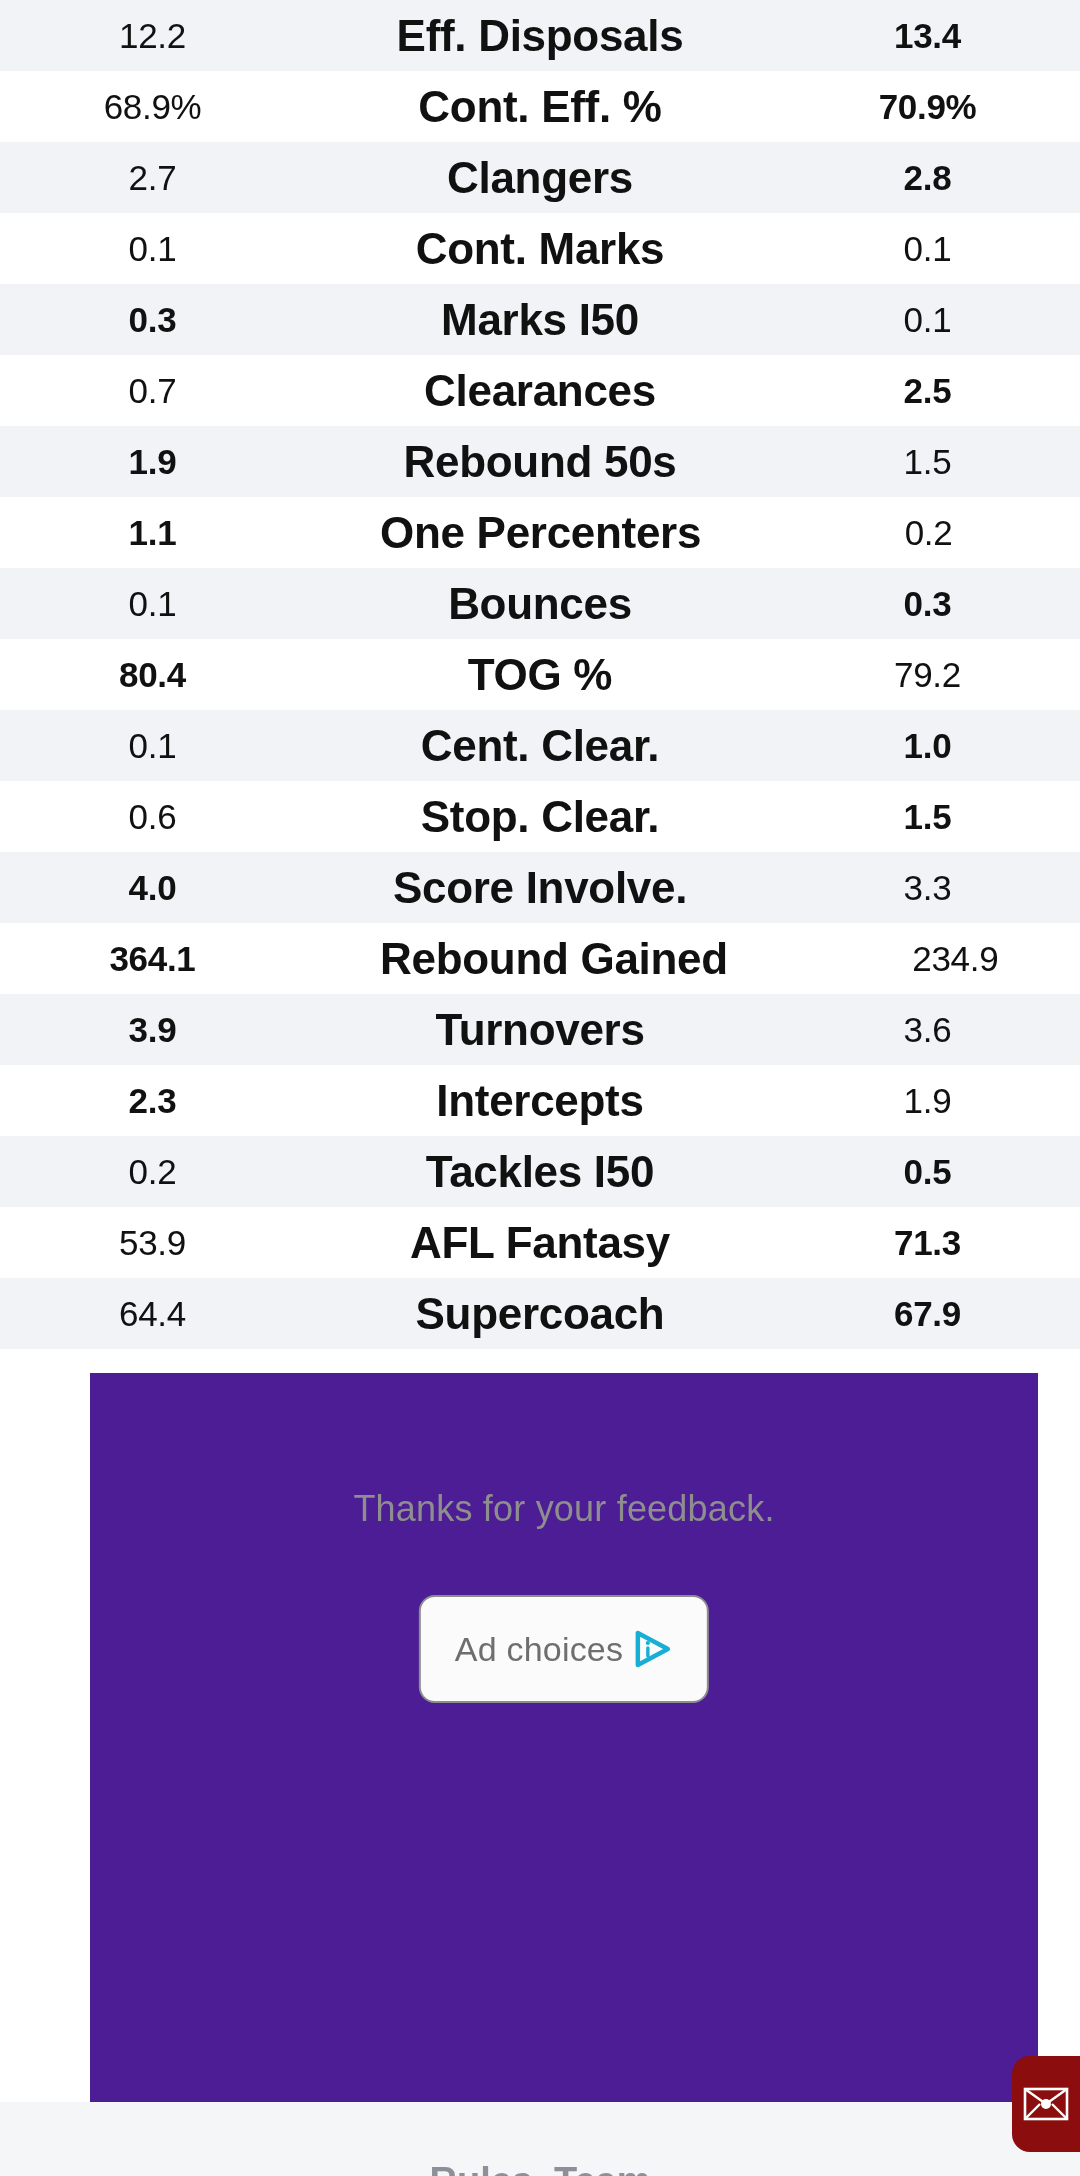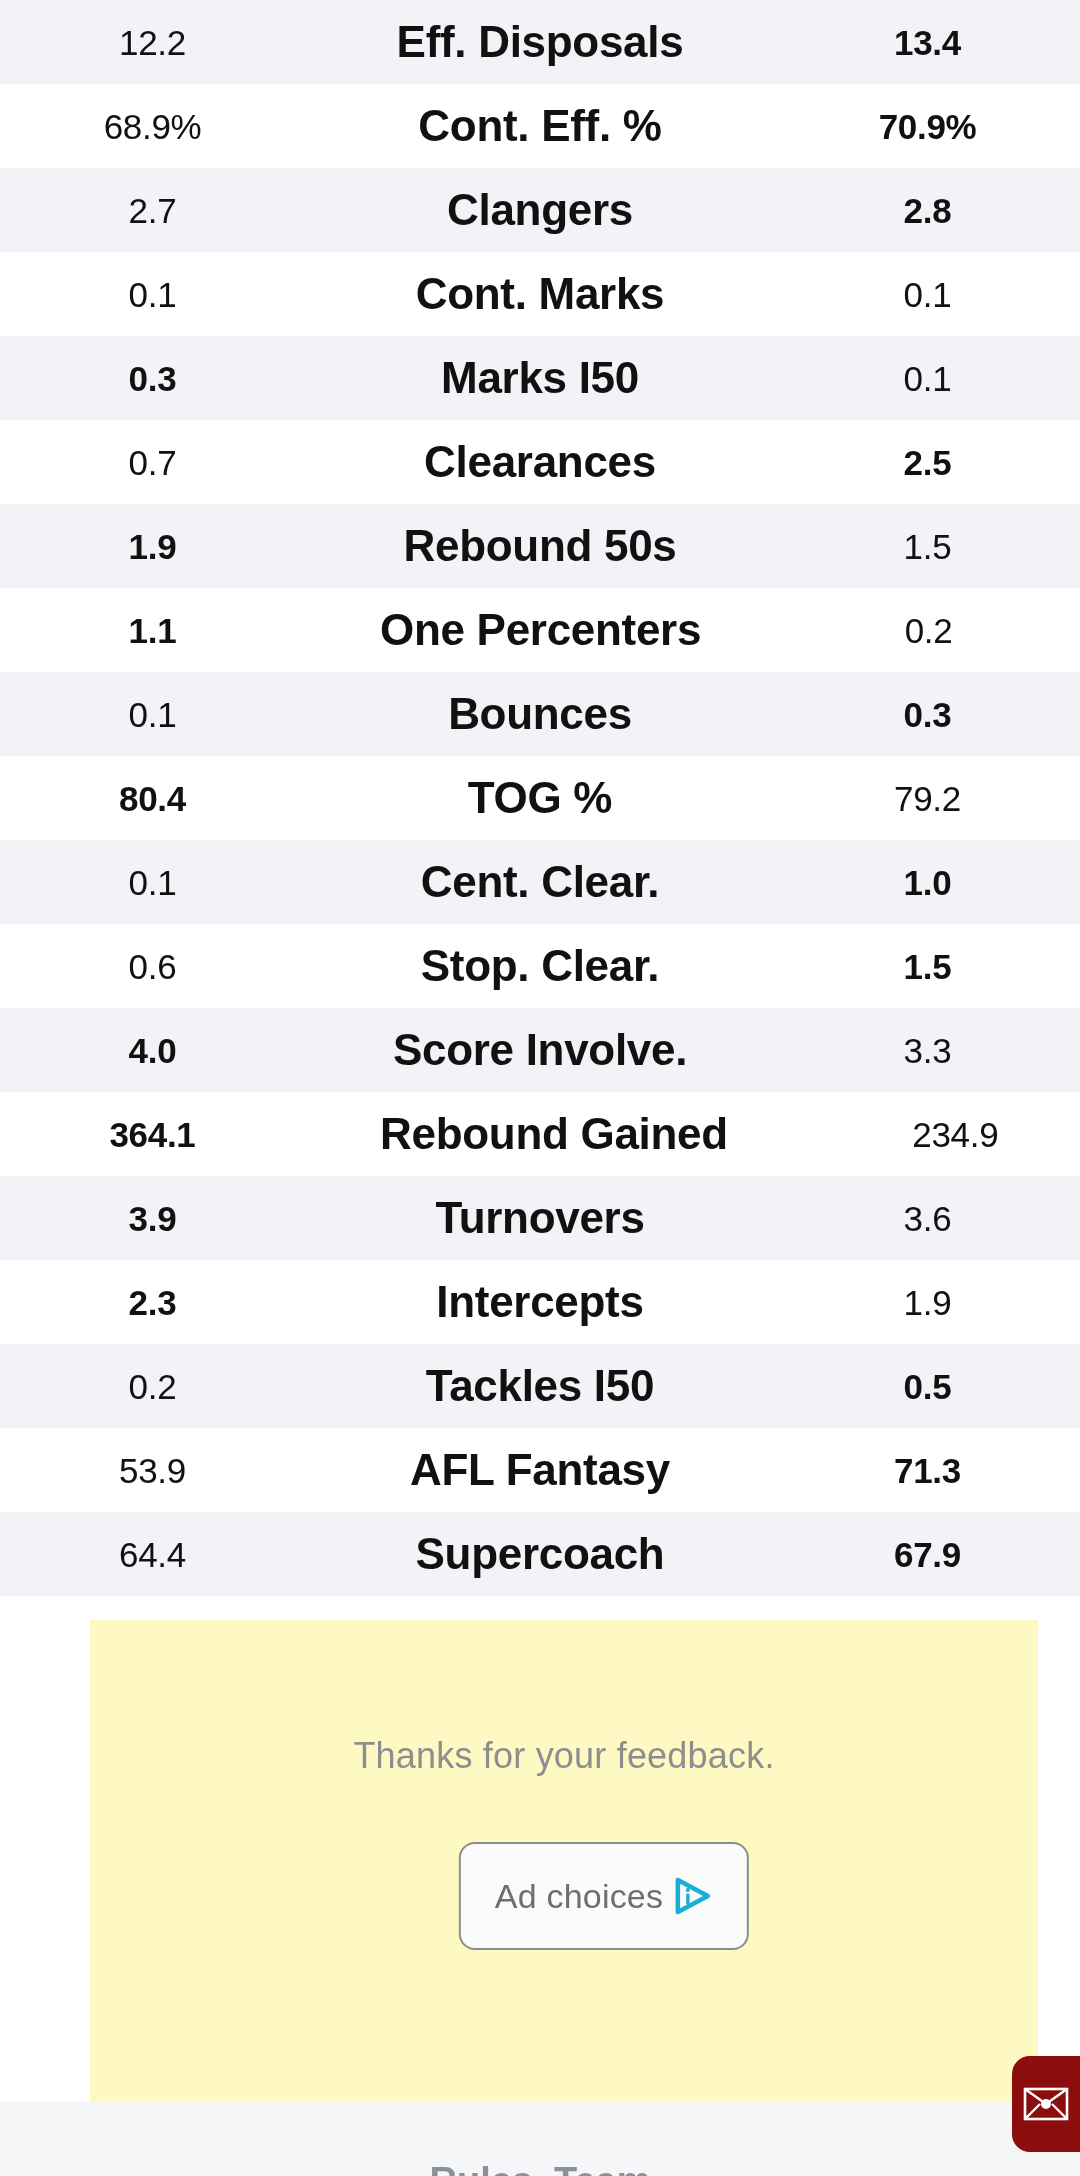--- a/index.html
+++ b/index.html
@@ -10,21 +10,21 @@
     font-family:"Liberation Sans", sans-serif;
     overflow:hidden;
   }
   #app { width:1080px; height:2176px; position:relative; background:#fff; }
 
   
   .stats-table { width:1080px; }
   .stat-row {
     display:flex;
     align-items:center;
-    height:84px;
+    height:71px;
     width:100%;
     background:#ffffff;
   }
   .stat-row.alt { background:#f1f3f7; }
 
   .cell {
     font-size:35px;
     color:#111111;
     line-height:1;
     letter-spacing:-0.3px;
@@ -48,21 +48,21 @@
   }
   .cell.b { font-weight:bold; }
   .cell.n { font-weight:normal; }
 
   
   .ad-wrap {
     margin-top:24px;
     padding:0 90px;
   }
   .ad-box {
-    background:#fef9c3;
+    background:#4c1d95;
     width:948px;
     height:750px;
     position:relative;
   }
   .ad-feedback {
     position:absolute;
     top:0; left:0; right:0;
     padding-top:115px;
     text-align:center;
     font-size:36px;
@@ -77,21 +77,20 @@
     display:flex;
     align-items:center;
     justify-content:center;
     gap:10px;
     background:#fbfbfb;
     border:2px solid #8d8d8d;
     border-radius:16px;
     height:108px;
     padding:0 34px;
     cursor:pointer;
-    margin-left:40px;
   }
   .ad-choices-label {
     font-size:34px;
     color:#6e6e6e;
     letter-spacing:0.2px;
   }
   .adchoices-icon { width:40px; height:40px; display:block; }
 
   
   .bottom-gap { height:46px; background:#ffffff; }

